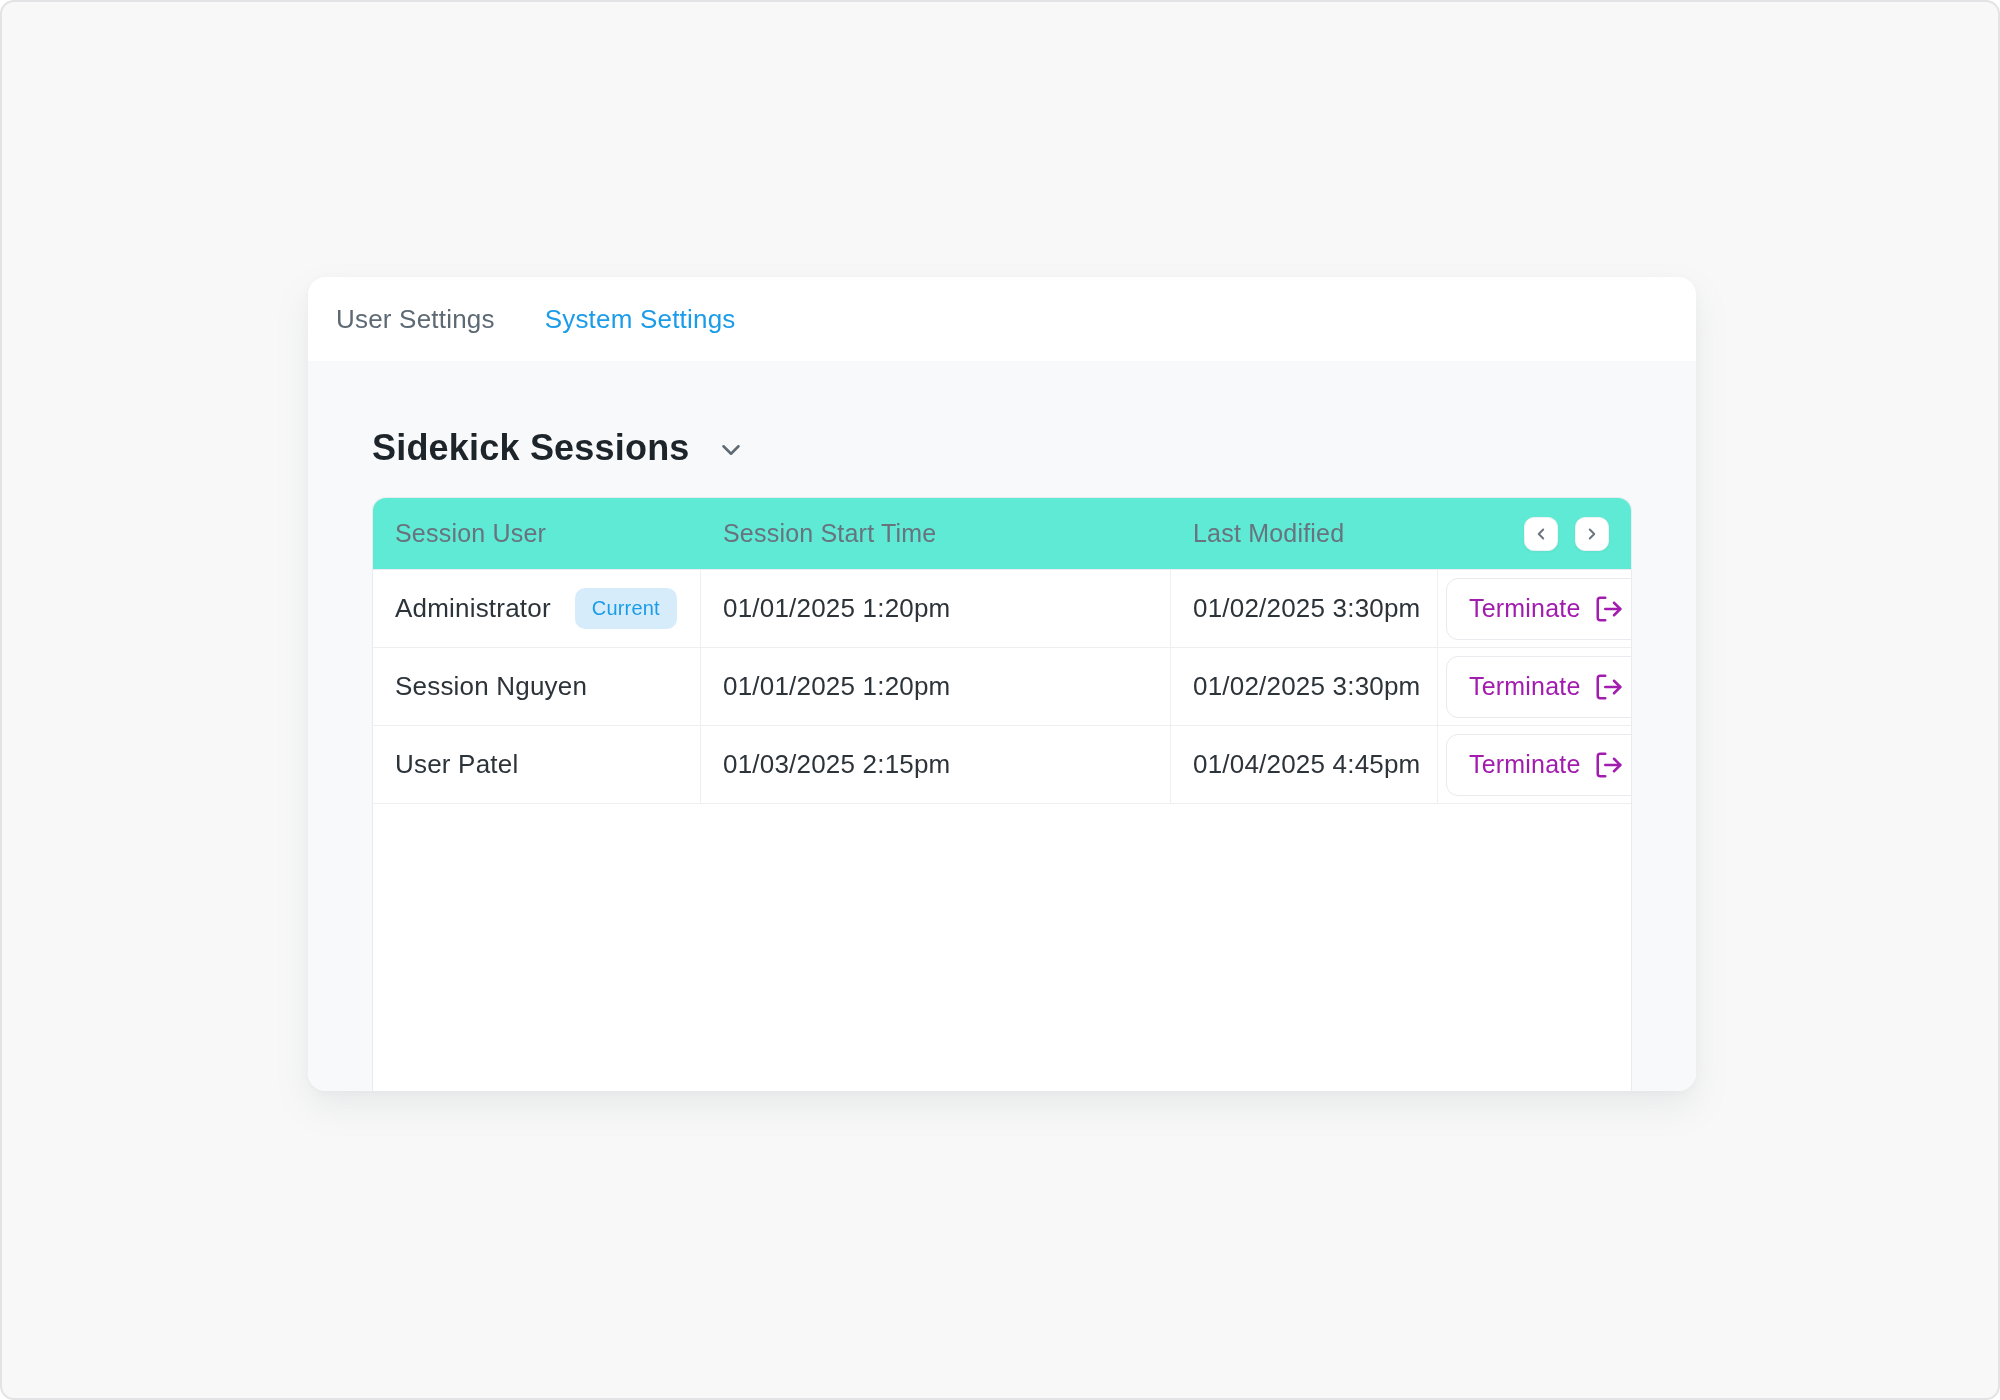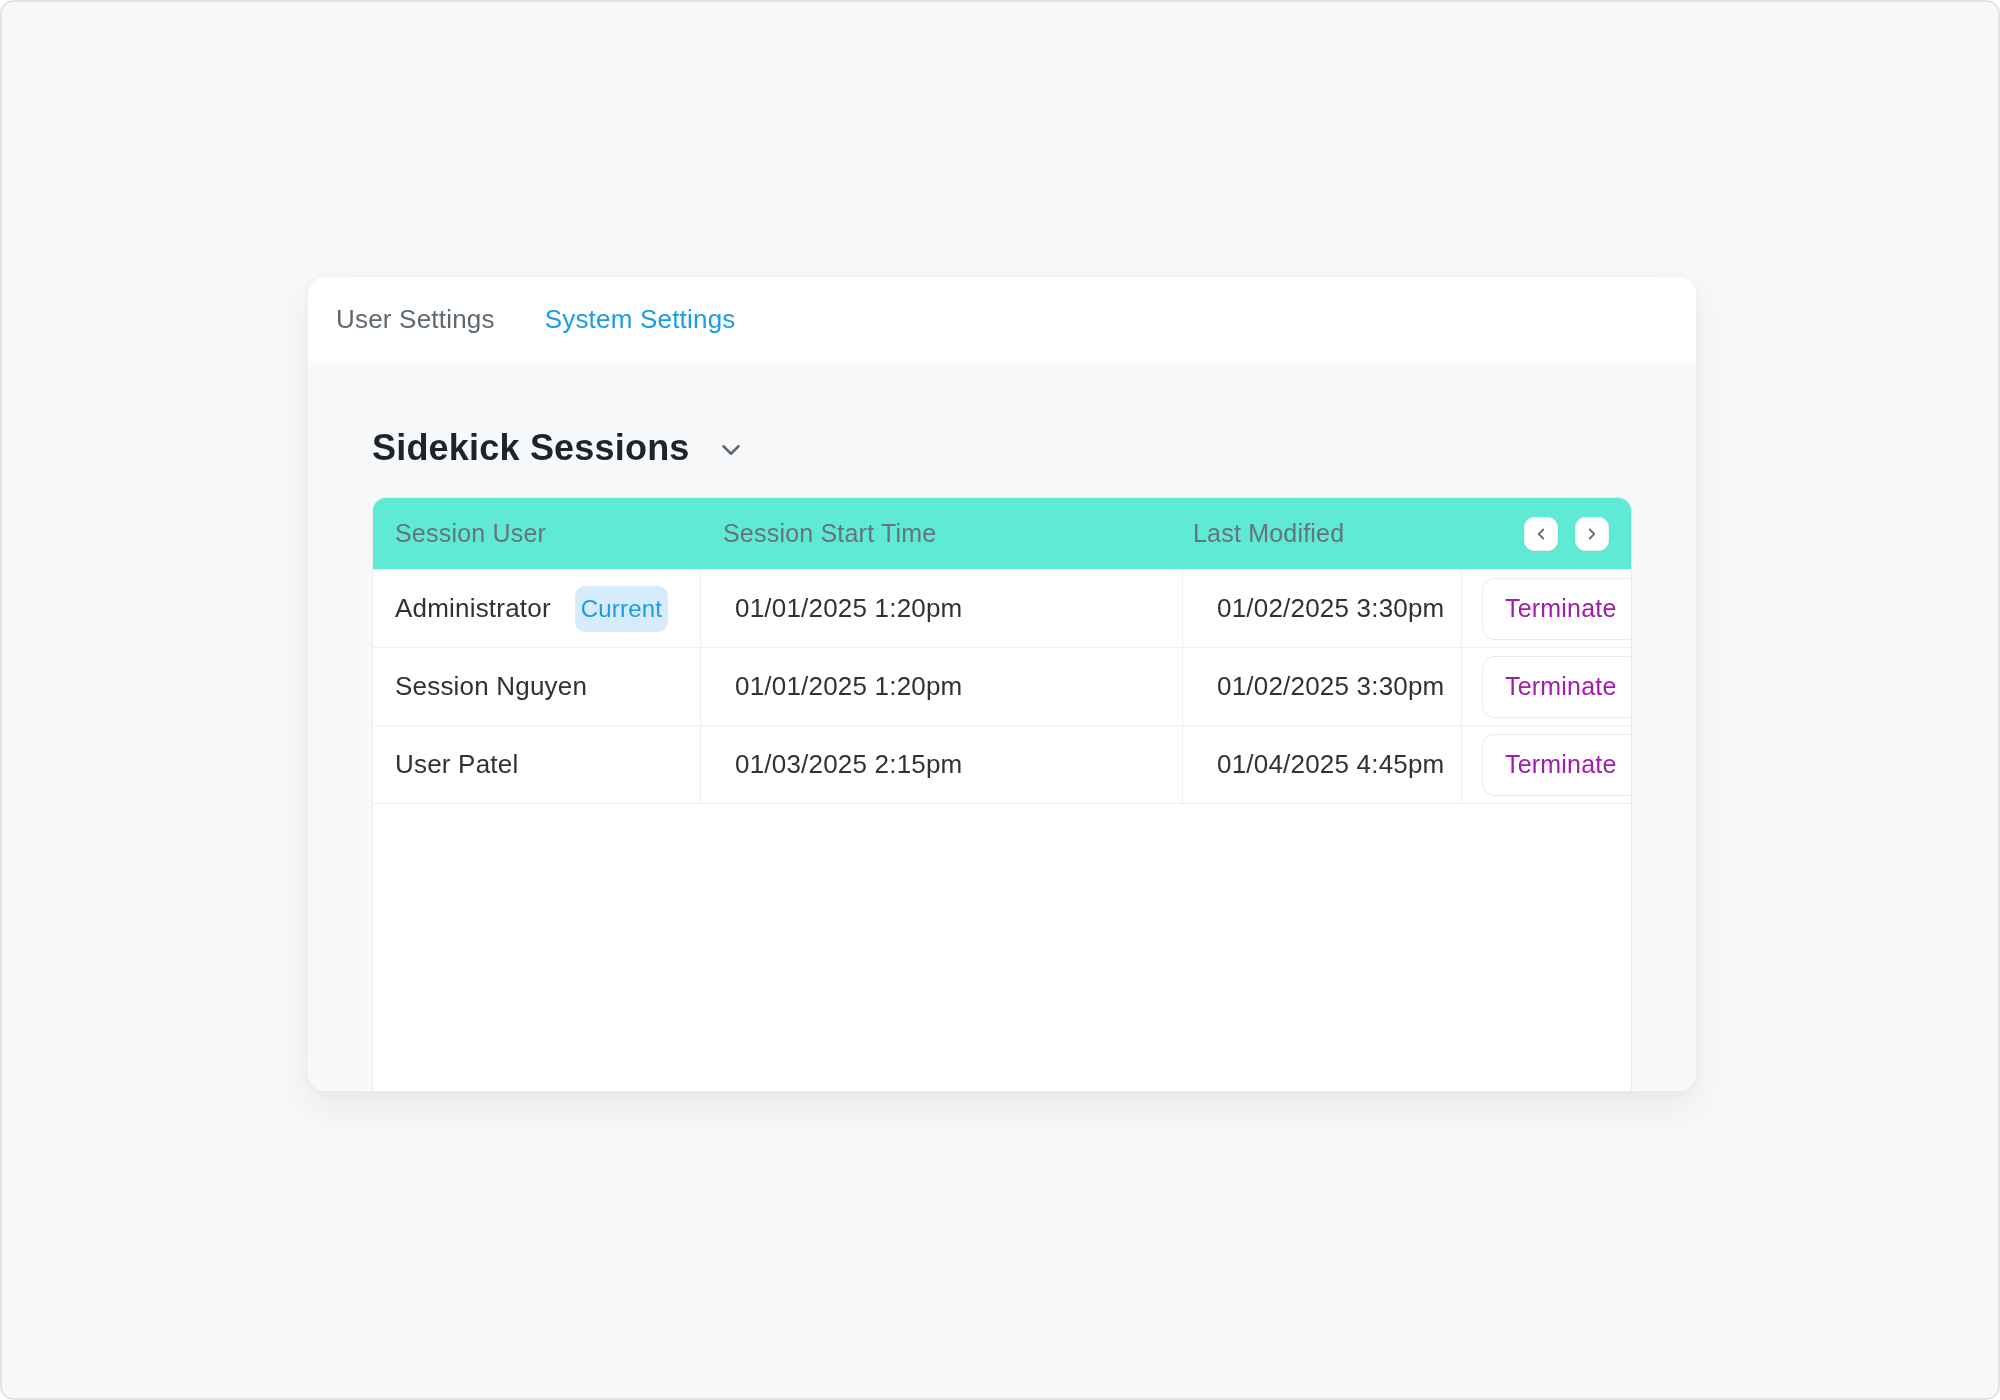--- a/index.html
+++ b/index.html
@@ -85,37 +85,36 @@
     display: flex; align-items: center; justify-content: center;
     color: #68737e; cursor: pointer;
   }
   .tr {
     display: grid;
     grid-template-columns: 328px 470px 267px 1fr;
     height: 78px;
     background: #ffffff;
     border-bottom: 1.5px solid #edeff1;
     align-items: stretch;
-    gap: 12px;
   }
   .td {
     display: flex; align-items: center;
     padding-left: 22px;
     font-size: 26px; color: #2c3339;
     border-right: 1.5px solid #edeff1;
     letter-spacing: .2px;
   }
   .td:last-child { border-right: none; }
   .td-action { padding: 0 0 0 8px; }
   .badge {
     margin-left: 24px;
     background: var(--badge-bg, #d6ecfb);
     color: var(--accent, #1b9ce8);
-    font-size: 24px; font-weight: 500;
-    padding: 9px 6px;
+    font-size: 20px; font-weight: 500;
+    padding: 9px 17px;
     border-radius: 10px;
     white-space: nowrap;
   }
   .terminate {
     display: flex; align-items: center; gap: 13px;
     height: 62px; padding: 0 18px 0 22px;
     background: #ffffff;
     border: 1.5px solid #e8eaed;
     border-radius: 12px;
     font-family: "Liberation Sans", sans-serif;

